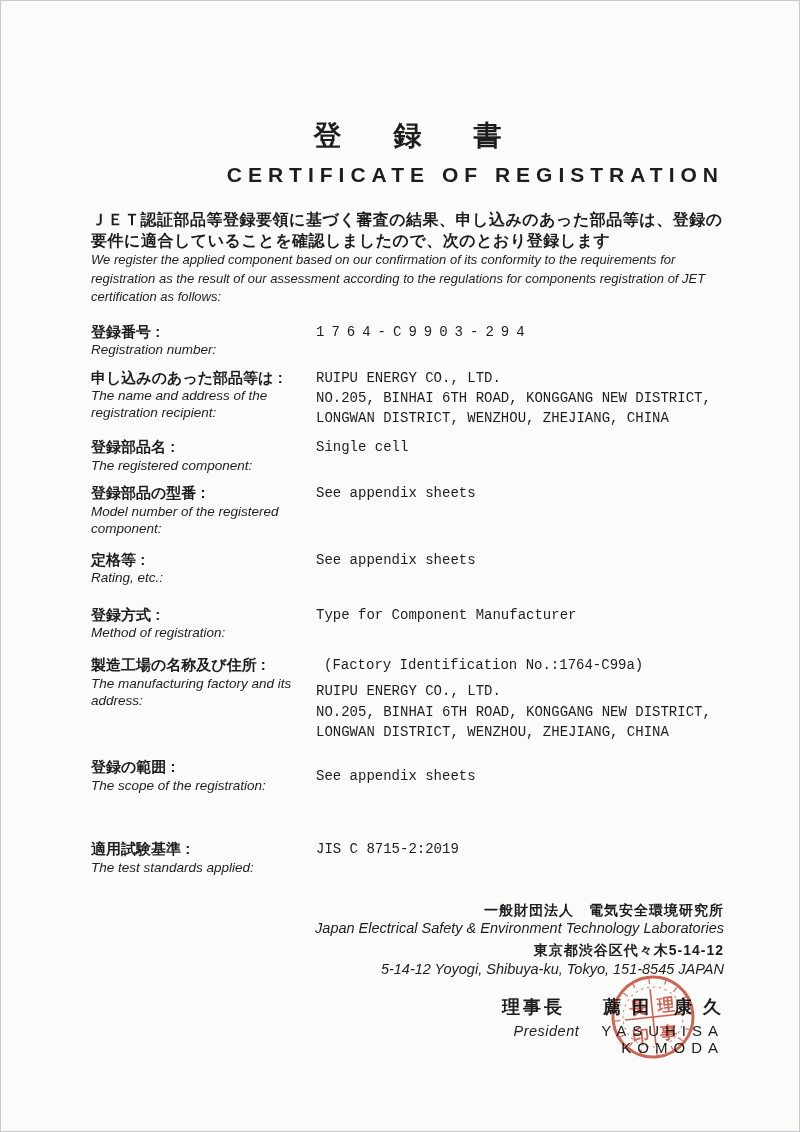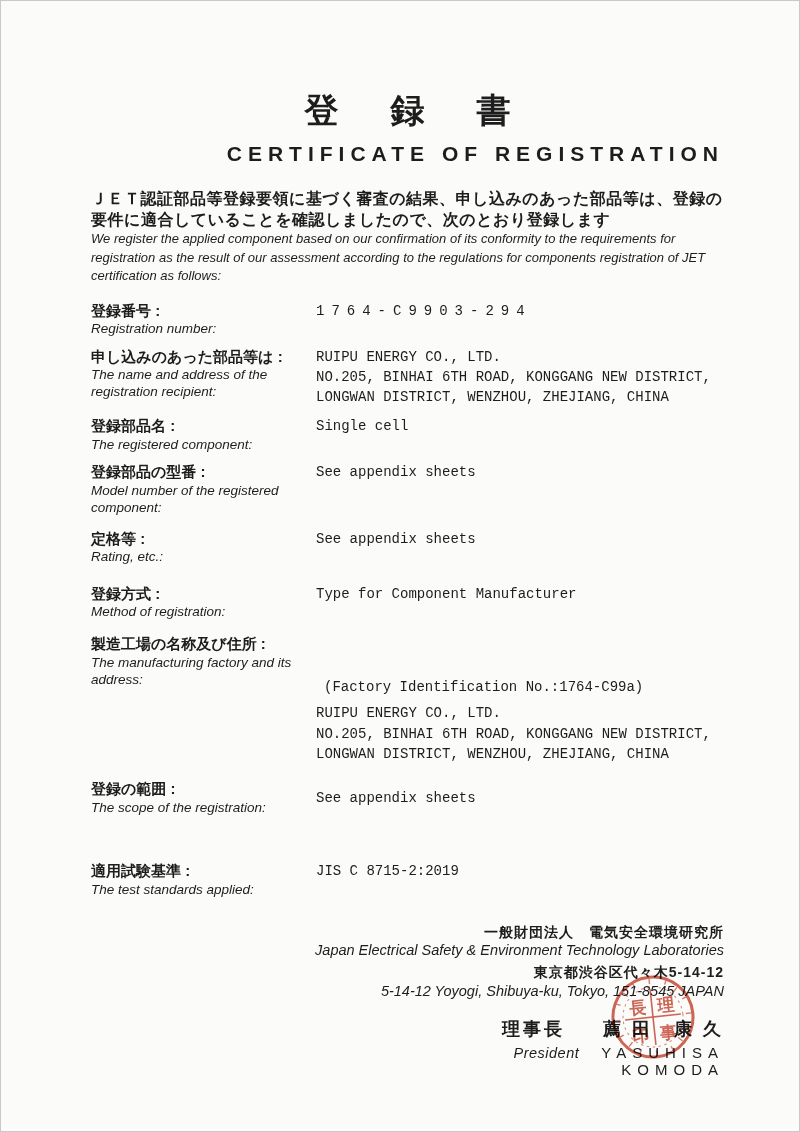--- a/index.html
+++ b/index.html
@@ -8,23 +8,23 @@
     background:#fbfbfa;
     color:#1d1d1d;
     font-family:"Liberation Sans","DejaVu Sans",sans-serif;
     position:relative;
     border:1px solid #c9c9c9;
     overflow:hidden;
   }
   .page { position:absolute; inset:0; padding:0 75px 0 90px; }
 
   .title-jp {
-    margin-top:87px;
+    margin-top:116px;
     text-align:center;
-    font-size:34px;
+    font-size:28px;
     font-weight:bold;
     letter-spacing:52px;
     transform:translateX(26px);
     white-space:nowrap;
   }
   .title-en {
     text-align:right;
     font-size:21px;
     font-weight:bold;
     letter-spacing:6px;
@@ -45,21 +45,21 @@
     font-family:"Liberation Mono","DejaVu Sans Mono",monospace;
     font-size:14px;
     line-height:1.45;
     font-weight:500;
     padding-top:1px;
   }
   .val .vline { white-space:nowrap; }
   .val .spread-date { letter-spacing:8px; word-spacing:18px; }
   .val .spread-num  { letter-spacing:7px; }
   .val .indent { padding-left:8px; }
-  .val .gap-after { margin-bottom:6px;margin-top:43px; }
+  .val .gap-after { margin-bottom:6px; }
 
   .mb12{margin-bottom:12px;} .mb8{margin-bottom:8px;}
   .mb13{margin-bottom:13px;} .mb17{margin-bottom:17px;} .mb14{margin-bottom:14px;}
   .mb30{margin-bottom:44px;align-items:center;}
 
   .footer { margin-top:26px; text-align:right; }
   .f-jp  { font-size:14px; font-weight:bold; letter-spacing:1px; line-height:1.25; }
   .f-en  { font-size:14.5px; font-style:italic; line-height:1.32; }
   .f-addr-jp { margin-top:4px; }
 

